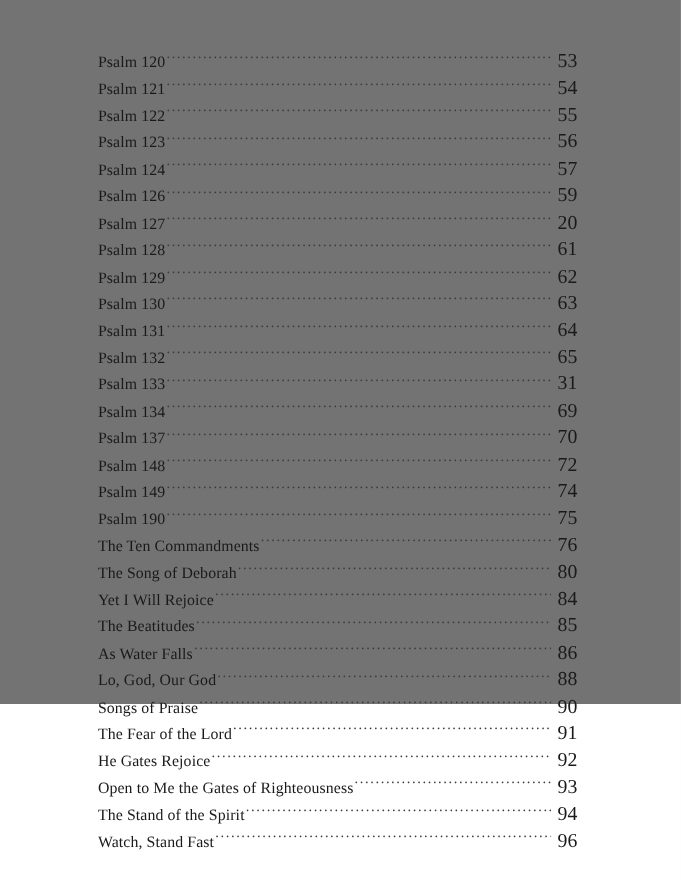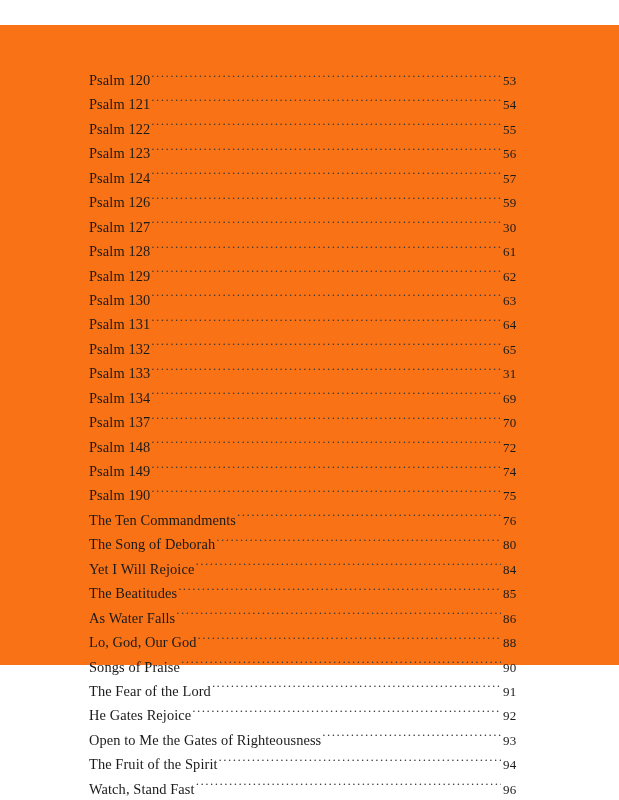--- a/index.html
+++ b/index.html
@@ -15,22 +15,21 @@
     color: #1a1a1a;
     overflow: hidden;
   }
 
   .page {
     position: absolute;
     left: 0;
     top: 0;
     width: 619px;
     height: 640px;
-    background: #f97316;
-    margin-top: 25px;
+    background: #737373;
   }
 
   .toc {
     position: absolute;
     left: 89px;
     top: 43px;
     width: 440px;
   }
 
   .toc-entry {
@@ -65,22 +64,22 @@
     font-size: 13.2px;
     letter-spacing: 1.45px;
     color: #3a3a3a;
     overflow: hidden;
     white-space: nowrap;
   }
 
   .entry-page {
     flex: 0 0 auto;
     width: 26px;
-    text-align: left;
-    font-size: 13px;
+    text-align: center;
+    font-size: 18px;
     letter-spacing: 0.2px;
   }
 </style>
 </head>
 <body>
 
 <div class="page">
   <div class="toc" id="toc-list">
       <div class="toc-entry">
         <span class="entry-title">Psalm 120</span>
@@ -108,21 +107,21 @@
         <span class="entry-page">57</span>
       </div>
       <div class="toc-entry">
         <span class="entry-title">Psalm 126</span>
         <span class="leader"></span>
         <span class="entry-page">59</span>
       </div>
       <div class="toc-entry">
         <span class="entry-title">Psalm 127</span>
         <span class="leader"></span>
-        <span class="entry-page">30</span>
+        <span class="entry-page">20</span>
       </div>
       <div class="toc-entry">
         <span class="entry-title">Psalm 128</span>
         <span class="leader"></span>
         <span class="entry-page">61</span>
       </div>
       <div class="toc-entry">
         <span class="entry-title">Psalm 129</span>
         <span class="leader"></span>
         <span class="entry-page">62</span>
@@ -216,21 +215,21 @@
         <span class="entry-title">He Gates Rejoice</span>
         <span class="leader"></span>
         <span class="entry-page">92</span>
       </div>
       <div class="toc-entry">
         <span class="entry-title">Open to Me the Gates of Righteousness</span>
         <span class="leader"></span>
         <span class="entry-page">93</span>
       </div>
       <div class="toc-entry">
-        <span class="entry-title">The Fruit of the Spirit</span>
+        <span class="entry-title">The Stand of the Spirit</span>
         <span class="leader"></span>
         <span class="entry-page">94</span>
       </div>
       <div class="toc-entry">
         <span class="entry-title">Watch, Stand Fast</span>
         <span class="leader"></span>
         <span class="entry-page">96</span>
       </div>
     </div>
 </div>

